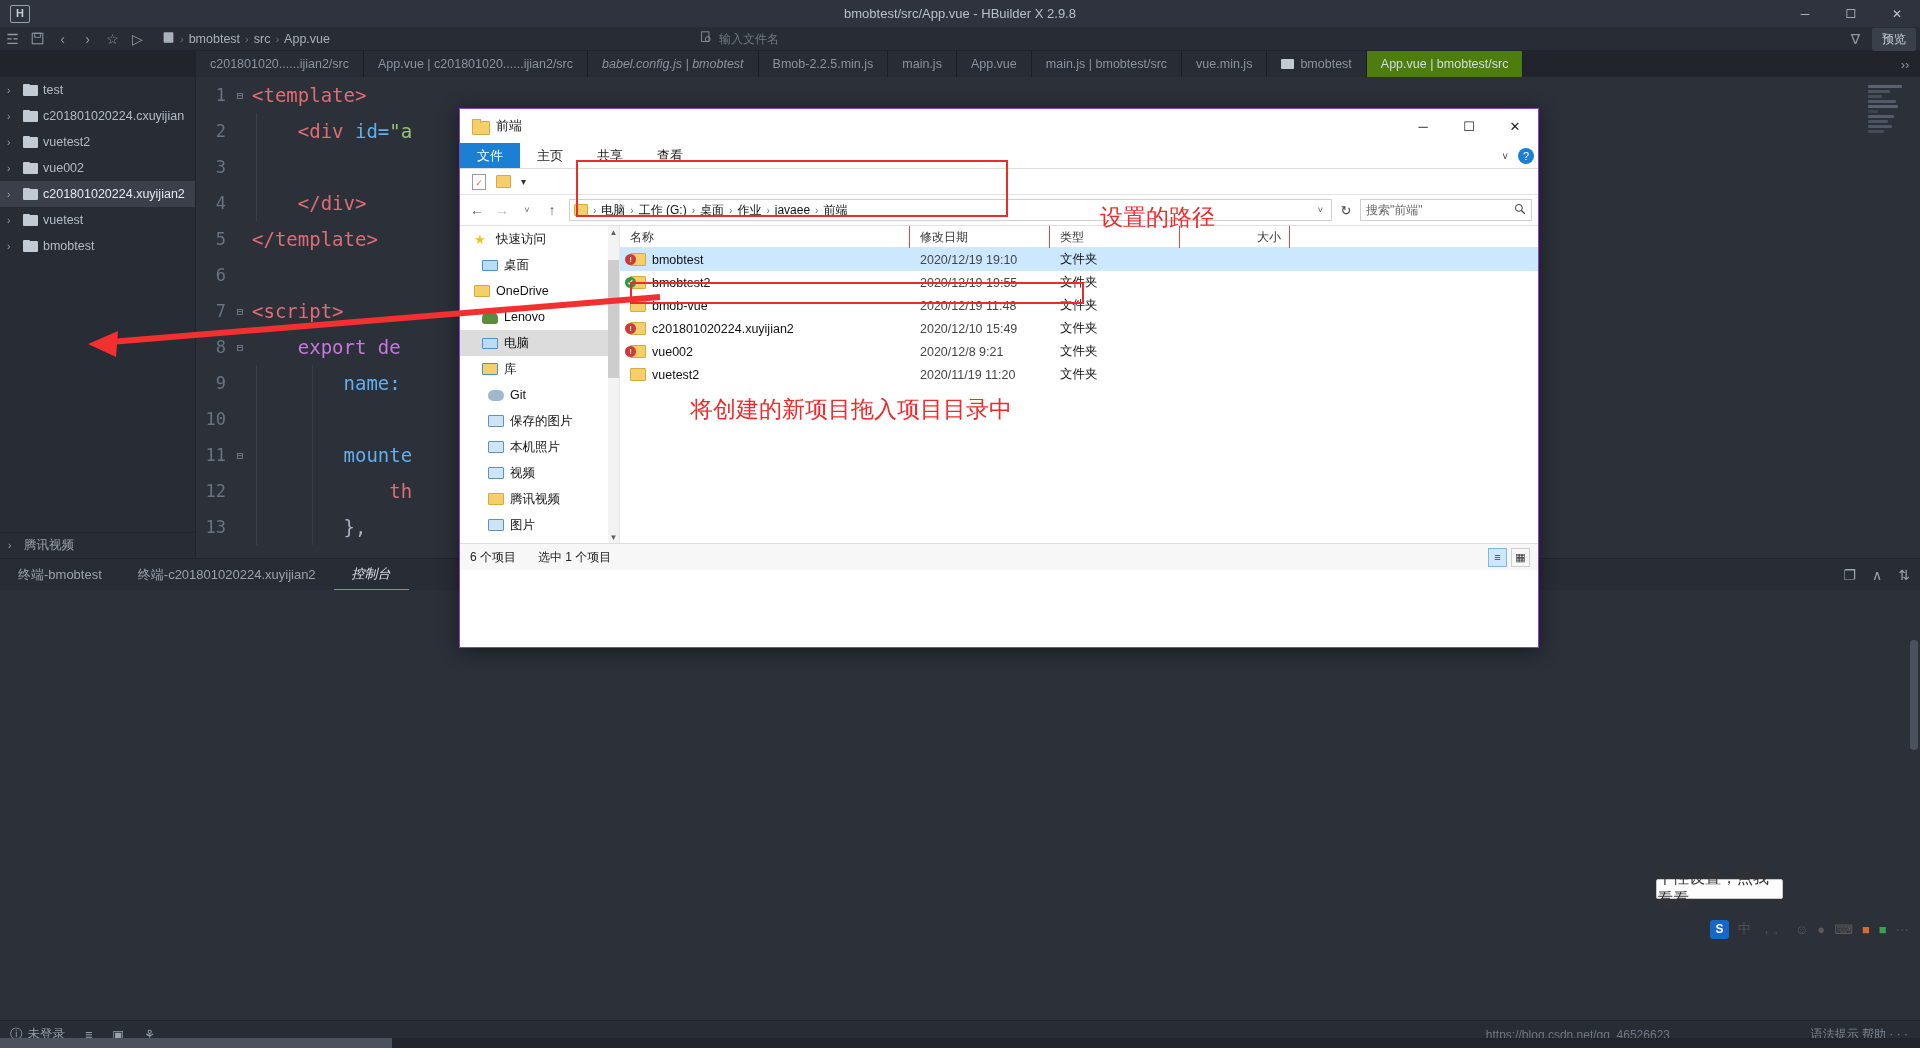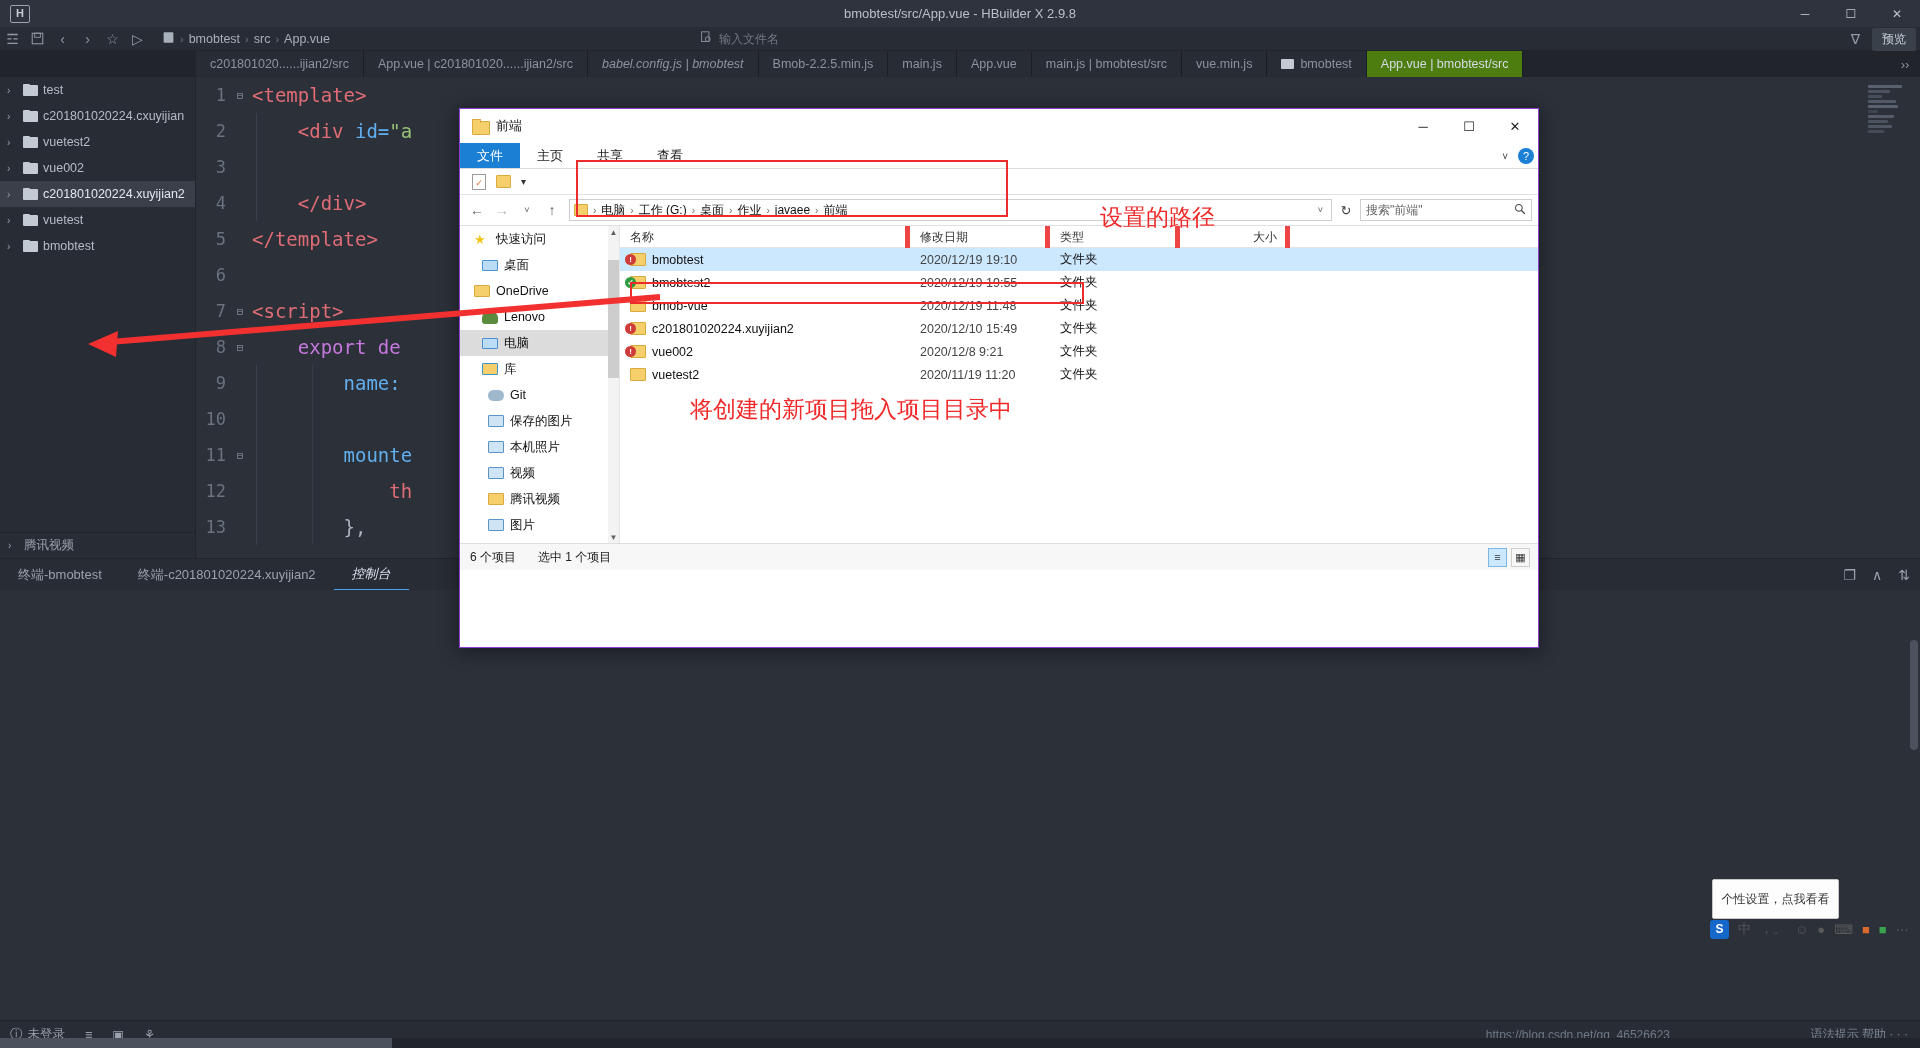--- a/index.html
+++ b/index.html
@@ -332,21 +332,21 @@
     color: #606060; text-align: center; line-height: 13px; background: #f3f3f3;
   }
 
   .ex-main { flex: 1; background: #fff; position: relative; }
   .col-head {
     height: 22px; display: flex; align-items: center;
     border-bottom: 1px solid #e3e3e3; font-size: 12px; color: #333;
     background: #fff;
   }
   .col {
-    padding-left: 10px; border-right: 5px solid #ef4444; height: 22px;
+    padding-left: 10px; border-right: 1px solid #ef4444; height: 22px;
     line-height: 22px; white-space: nowrap;
   }
   .col.name { width: 290px; }
   .col.date { width: 140px; }
   .col.type { width: 130px; }
   .col.size { width: 110px; text-align: right; padding-right: 8px; }
   .frow {
     height: 23px; display: flex; align-items: center; font-size: 12.5px;
     color: #111;
   }
@@ -394,24 +394,24 @@
   }
   .ann-text {
     position: absolute; color: #f02a2a; font-size: 23px; white-space: nowrap;
   }
   .ann-path { left: 1100px; top: 182px; margin-top: 20px; }
   .ann-drag { left: 690px; top: 394px; font-size: 23px; }
   .arrow-svg { position: absolute; left: 0; top: 0; pointer-events: none; }
 
   
   .tip {
-    position: absolute; left: 1712px; top: 879px; width: 127px; height: 40px;
+    position: absolute; left: 1656px; top: 879px; width: 127px; height: 20px;
     background: #fdfdfd; border: 1px solid #c7c7c7; border-radius: 2px;
     display: flex; align-items: center; justify-content: center;
-    font-size: 12px; color: #333;
+    font-size: 16px; color: #333;
   }
   
   .ime {
     position: absolute; left: 1710px; top: 916px; width: 200px; height: 26px;
     display: flex; align-items: center; gap: 9px; color: #555; font-size: 13px;
   }
   .ime-s {
     width: 19px; height: 19px; border-radius: 3px; background: #1567c9;
     color: #fff; font-size: 12px; display: flex; align-items: center;
     justify-content: center; font-weight: bold;

